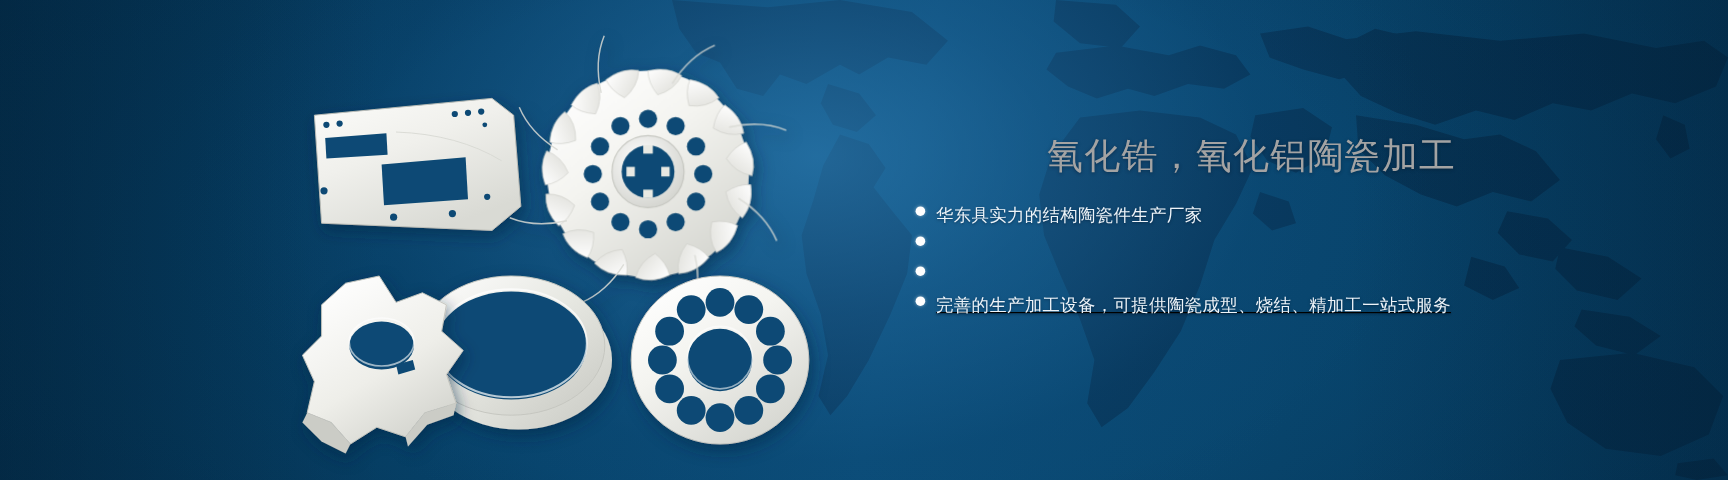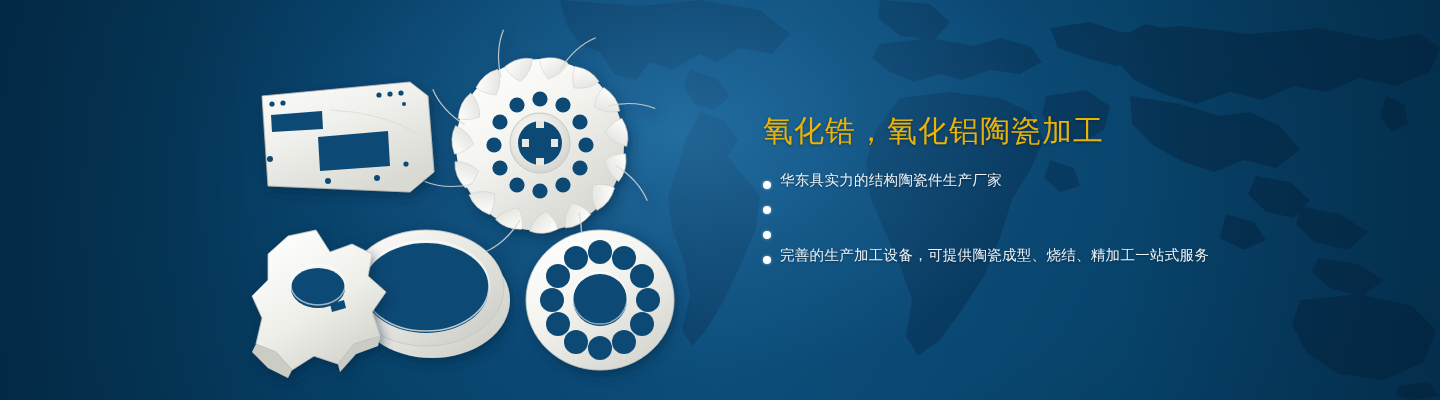--- a/index.html
+++ b/index.html
@@ -59,41 +59,42 @@
   .parts svg { width: 760px; height: 400px; display: block; }
 
   
   .copy {
     position: absolute;
     left: 763px;
     top: 112px;
     width: 560px;
   }
   .headline {
-    color: #eab308;
+    color: #a3a3a3;
     font-size: 30px;
     line-height: 38px;
     letter-spacing: 1px;
     font-weight: 400;
     margin: 0 0 22px 0;
     white-space: nowrap;
     text-shadow: 0 1px 3px rgba(0,20,40,0.45);
+    text-align: center;
   }
   .features {
     list-style: none;
     margin: 0;
     padding: 0;
   }
   .feature {
     display: flex;
-    align-items: flex-end;
+    align-items: flex-start;
     margin: 0 0 8px 0;
     height: 17px;
   }
-  .feature:last-child { margin-bottom: 18px; }
+  .feature:last-child { margin-bottom: 18px; text-decoration: underline; }
   .bullet {
     width: 8px;
     height: 8px;
     border-radius: 50%;
     background: #ffffff;
     flex: 0 0 8px;
     margin-right: 9px;
     box-shadow: 0 0 3px rgba(255,255,255,0.5);
   }
   .feature-text {

